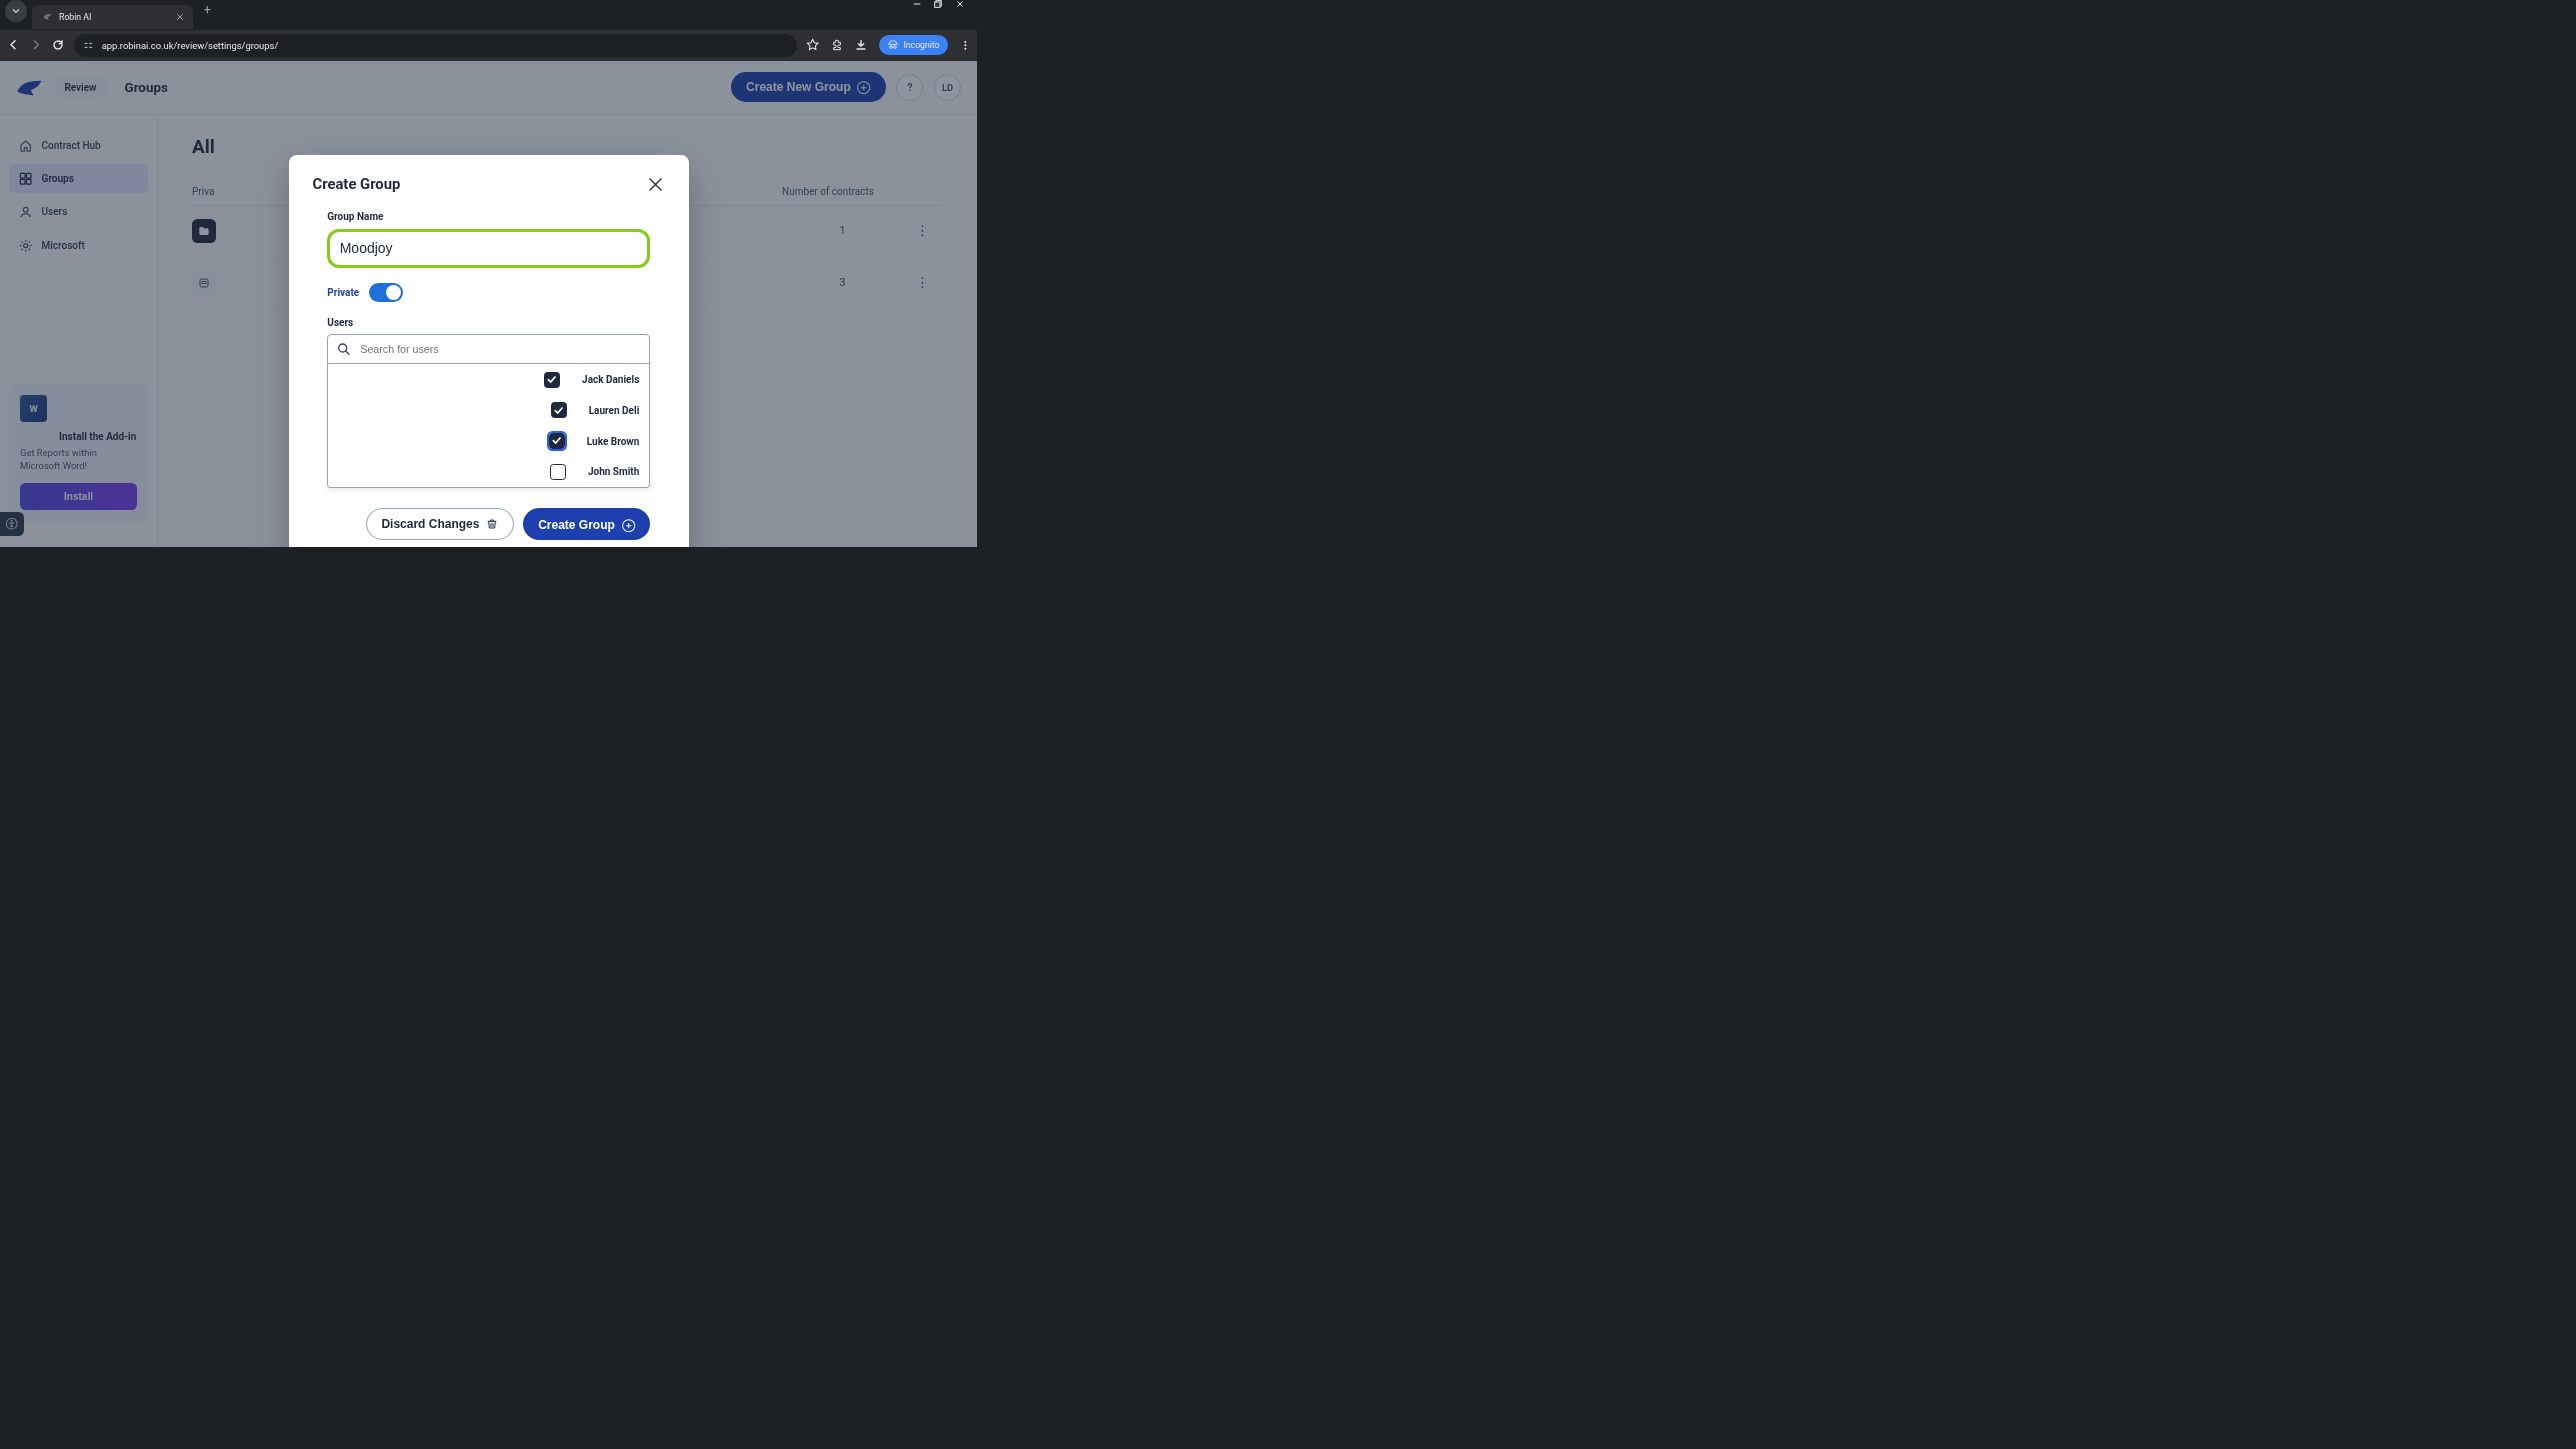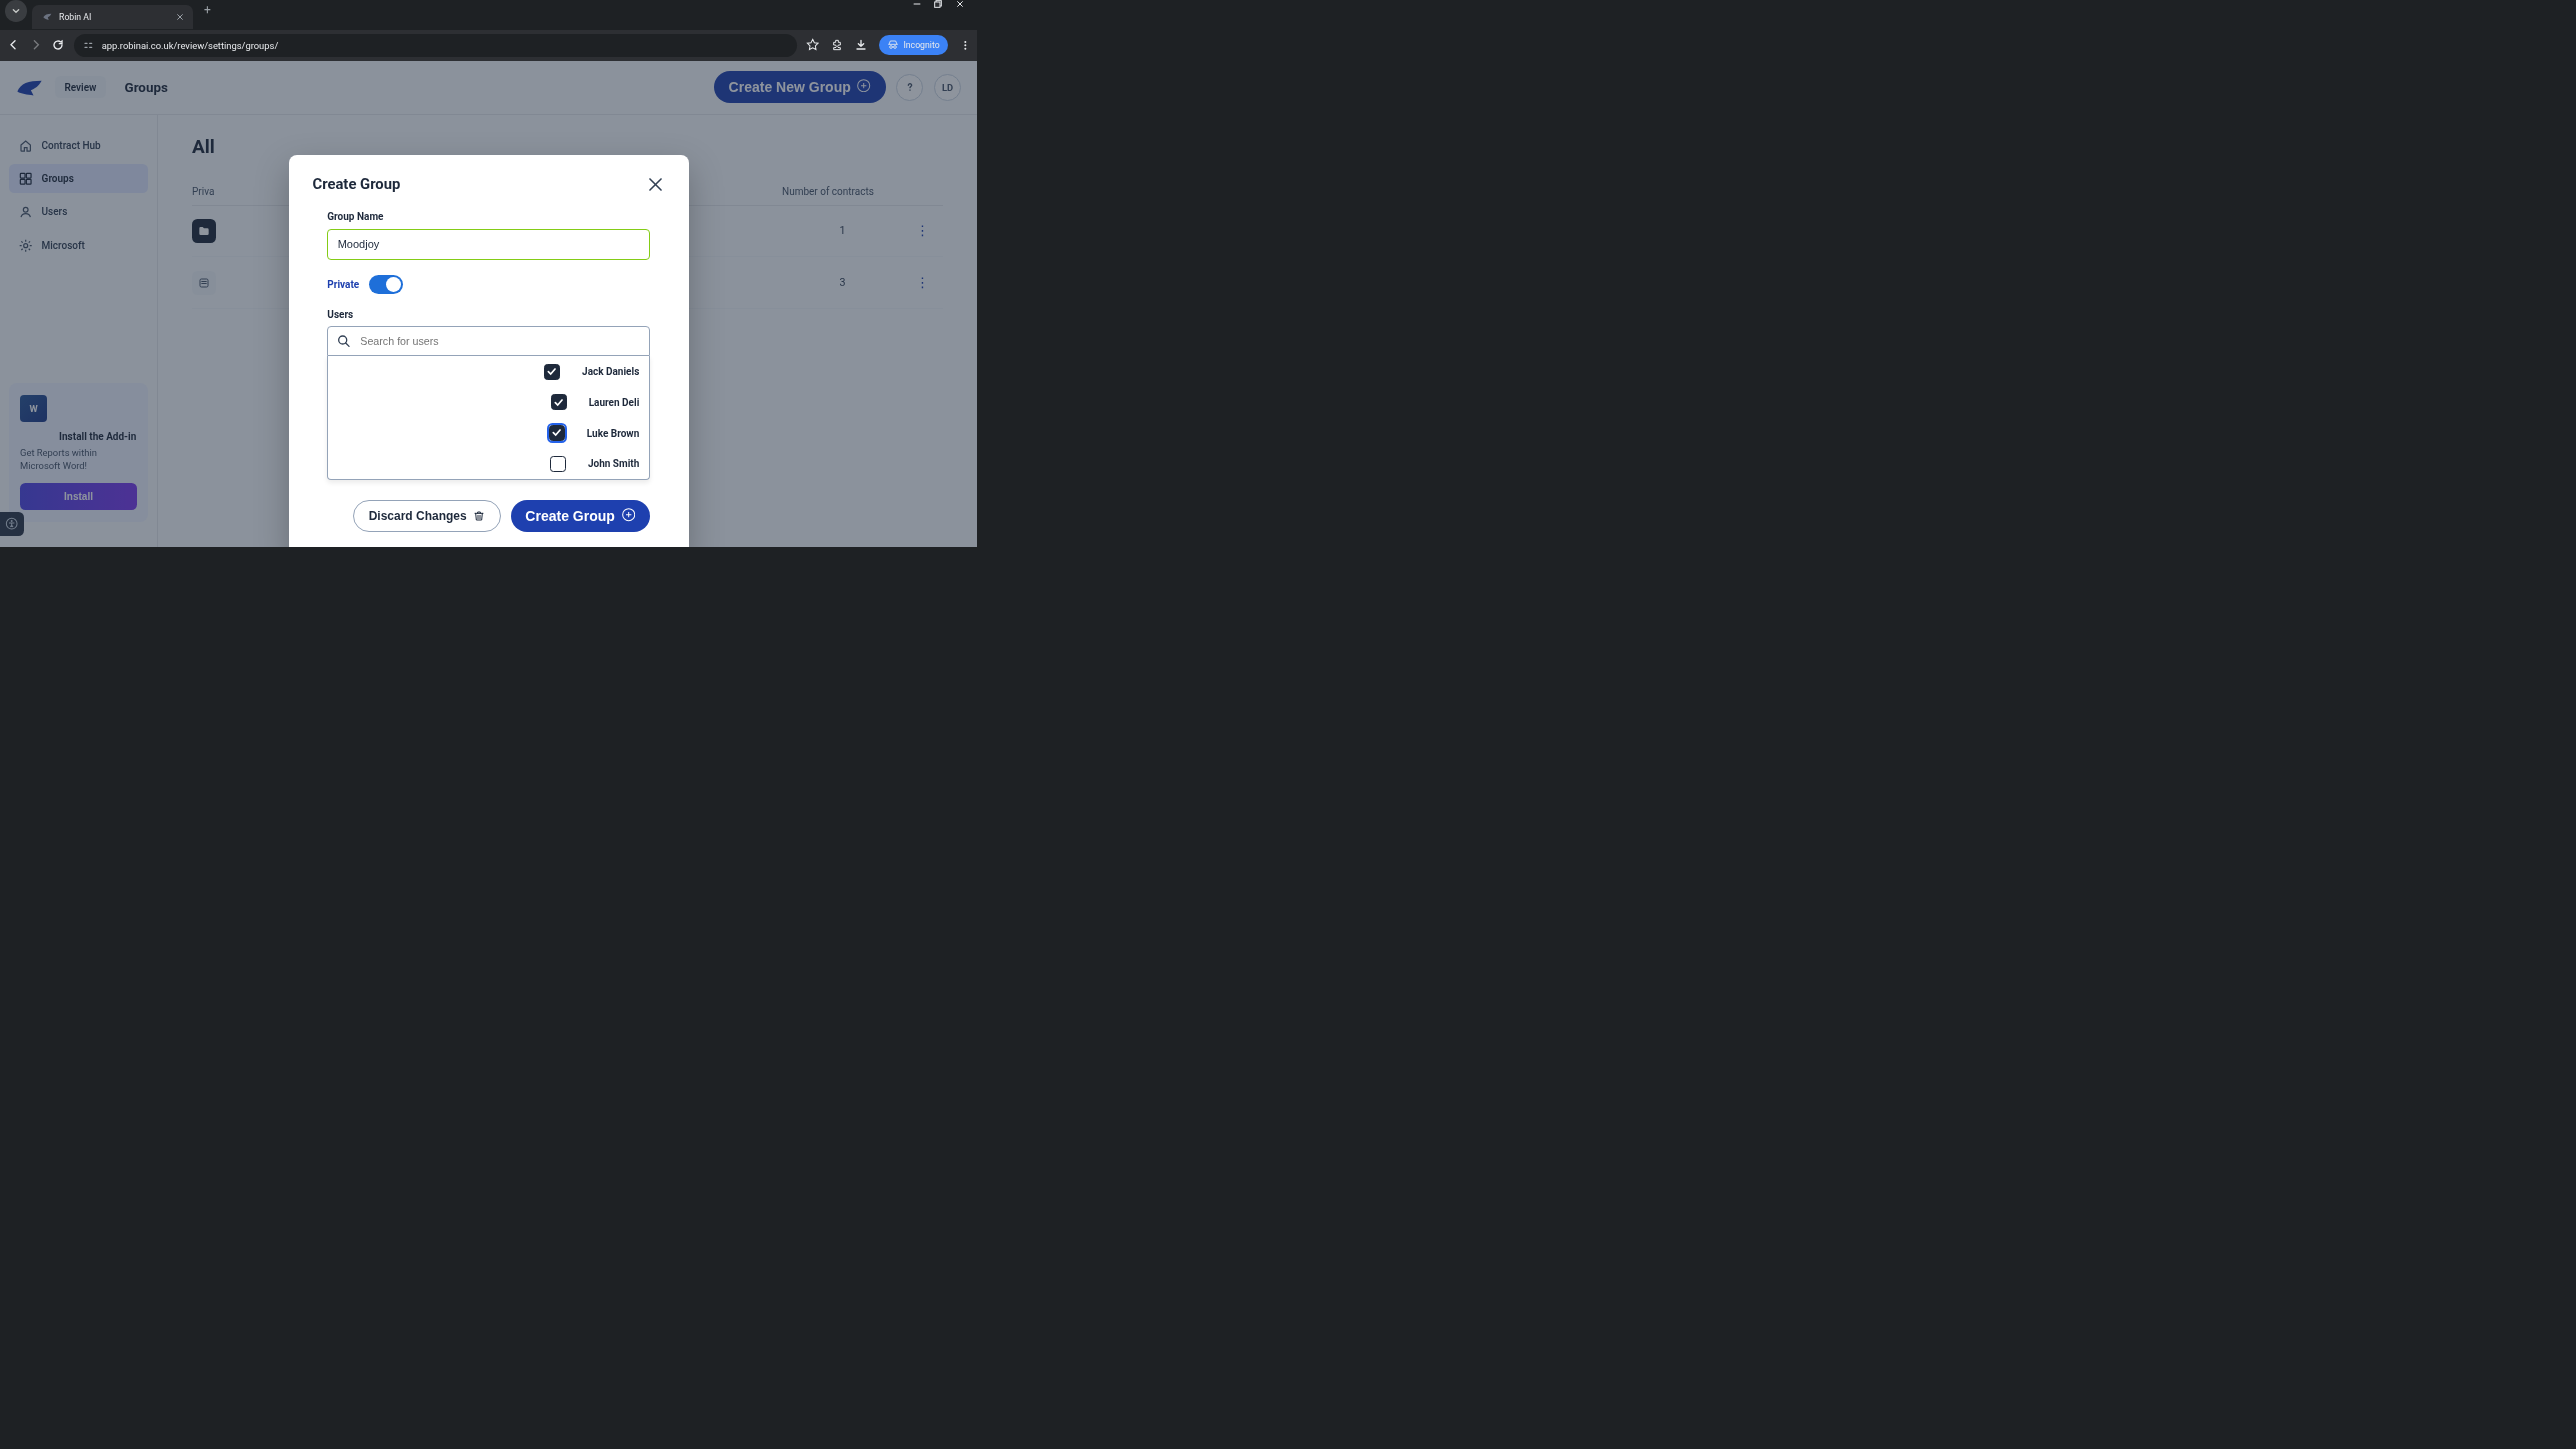--- a/index.html
+++ b/index.html
@@ -26,21 +26,21 @@
 .incognito { display: flex; align-items: center; gap: 4px; background: #3b82f6; border-radius: 10.7px; padding: 4px 8px; font-size: 8.7px; }
 
 
 .app { background: #f8fafc; height: 487px; position: relative; }
 .overlay { position: absolute; inset: 0; background: rgba(30, 41, 59, 0.5); z-index: 5; }
 .app-header { display: flex; align-items: center; height: 54px; padding: 0 16px; gap: 12px; border-bottom: 0.7px solid #e5e7eb; position: relative; z-index: 1; }
 .logo { width: 27px; height: 19px; }
 .review-chip { padding: 5.4px 9.4px; font-size: 10px; font-weight: 600; color: #1e293b; background: #f1f5f9; border-radius: 5.4px; }
 .groups-title-header { font-size: 13.4px; font-weight: 700; color: #1e293b; margin-left: 6.7px; }
 .header-right { margin-left: auto; display: flex; align-items: center; gap: 10.7px; }
-.btn-primary { background: #1e40af; color: #fff; border: none; border-radius: 670px; padding: 8px 14.8px; font-size: 14px; font-weight: 600; display: flex; align-items: flex-start; gap: 6.7px; cursor: pointer; }
+.btn-primary { background: #1e40af; color: #fff; border: none; border-radius: 670px; padding: 8px 14.8px; font-size: 12px; font-weight: 600; display: flex; align-items: flex-end; gap: 6.7px; cursor: pointer; }
 .btn-primary .plus-circle { width: 13.4px; height: 13.4px; }
 .icon-btn { width: 27px; height: 27px; border-radius: 50%; border: 1.3px solid #cbd5e1; display: flex; align-items: center; justify-content: center; color: #475569; font-weight: 700; cursor: pointer; background: #fff; }
 .avatar-btn { background: #fff; font-size: 9.4px; }
 
 .app-body { display: flex; height: calc(100% - 54px); position: relative; z-index: 1; }
 .sidebar { width: 158px; border-right: 0.7px solid #e5e7eb; padding: 16px 9.4px; display: flex; flex-direction: column; gap: 4px; }
 .side-item { display: flex; align-items: center; gap: 9.4px; padding: 8px 9.4px; border-radius: 5.4px; color: #334155; font-size: 10px; font-weight: 500; cursor: pointer; }
 .side-item.active { background: #e0e7ff; color: #1e293b; font-weight: 600; }
 .side-icon { width: 13.4px; height: 13.4px; flex-shrink: 0; }
 .promo { margin-top: auto; margin-bottom: 9.4px; background: #eef2ff; border-radius: 8px; padding: 12px 10.7px; }
@@ -62,21 +62,21 @@
 .row-count { margin-left: auto; flex: 0 0 121px; font-size: 10.7px; color: #334155; text-align: center; }
 .row-more { flex: 0 0 40px; color: #1e40af; text-align: center; cursor: pointer; font-size: 13.4px; letter-spacing: 1.3px; }
 
 
 .modal { position: absolute; top: 94px; left: 50%; transform: translateX(-50%); width: 400px; background: #fff; border-radius: 8px; box-shadow: 0 13.4px 34px rgba(0,0,0,0.25); z-index: 10; padding: 20px 24px 23px; }
 .modal-header { display: flex; align-items: center; justify-content: space-between; margin-bottom: 17.4px; }
 .modal-title { font-size: 14.8px; font-weight: 700; color: #1e293b; }
 .modal-close { width: 19px; height: 19px; cursor: pointer; color: #334155; }
 .form-section { margin-bottom: 14.8px; padding: 0 14.8px; }
 .form-label { display: block; font-size: 10px; font-weight: 700; color: #1e293b; margin-bottom: 6.7px; }
-.text-input { width: 100%; border: 1px solid #84cc16; border-radius: 4px; padding: 8.7px 9.4px; font-size: 11px; color: #1e293b; outline: none; }
+.text-input { width: 100%; border: 3px solid #84cc16; border-radius: 12px; padding: 8.7px 9.4px; font-size: 14px; color: #1e293b; outline: none; }
 .toggle-row { display: flex; align-items: center; gap: 9.4px; }
 .toggle-row .form-label { margin: 0; color: #1e40af; }
 .toggle { width: 34px; height: 19px; background: #1e6fd9; border-radius: 670px; position: relative; cursor: pointer; }
 .toggle::after { content: ''; position: absolute; right: 2px; top: 2px; width: 14.8px; height: 14.8px; background: #fff; border-radius: 50%; }
 .search-wrap { position: relative; }
 .search-input { width: 100%; border: 1px solid #94a3b8; border-radius: 4px 4px 0 0; padding: 8px 9.4px 8px 32px; font-size: 10.7px; outline: none; }
 .search-icon-inner { position: absolute; left: 9.4px; top: 50%; transform: translateY(-50%); width: 13.4px; height: 13.4px; color: #334155; }
 .user-list { border: 1px solid #94a3b8; border-top: none; border-radius: 0 0 4px 4px; box-shadow: 0 2.7px 5.4px rgba(0,0,0,0.08); }
 .user-item { display: flex; align-items: center; gap: 22px; padding: 7.4px 9.4px; cursor: pointer; justify-content: flex-end; }
 .checkbox { width: 16px; height: 16px; border: 1.3px solid #1e293b; border-radius: 3.4px; display: flex; align-items: center; justify-content: center; }

